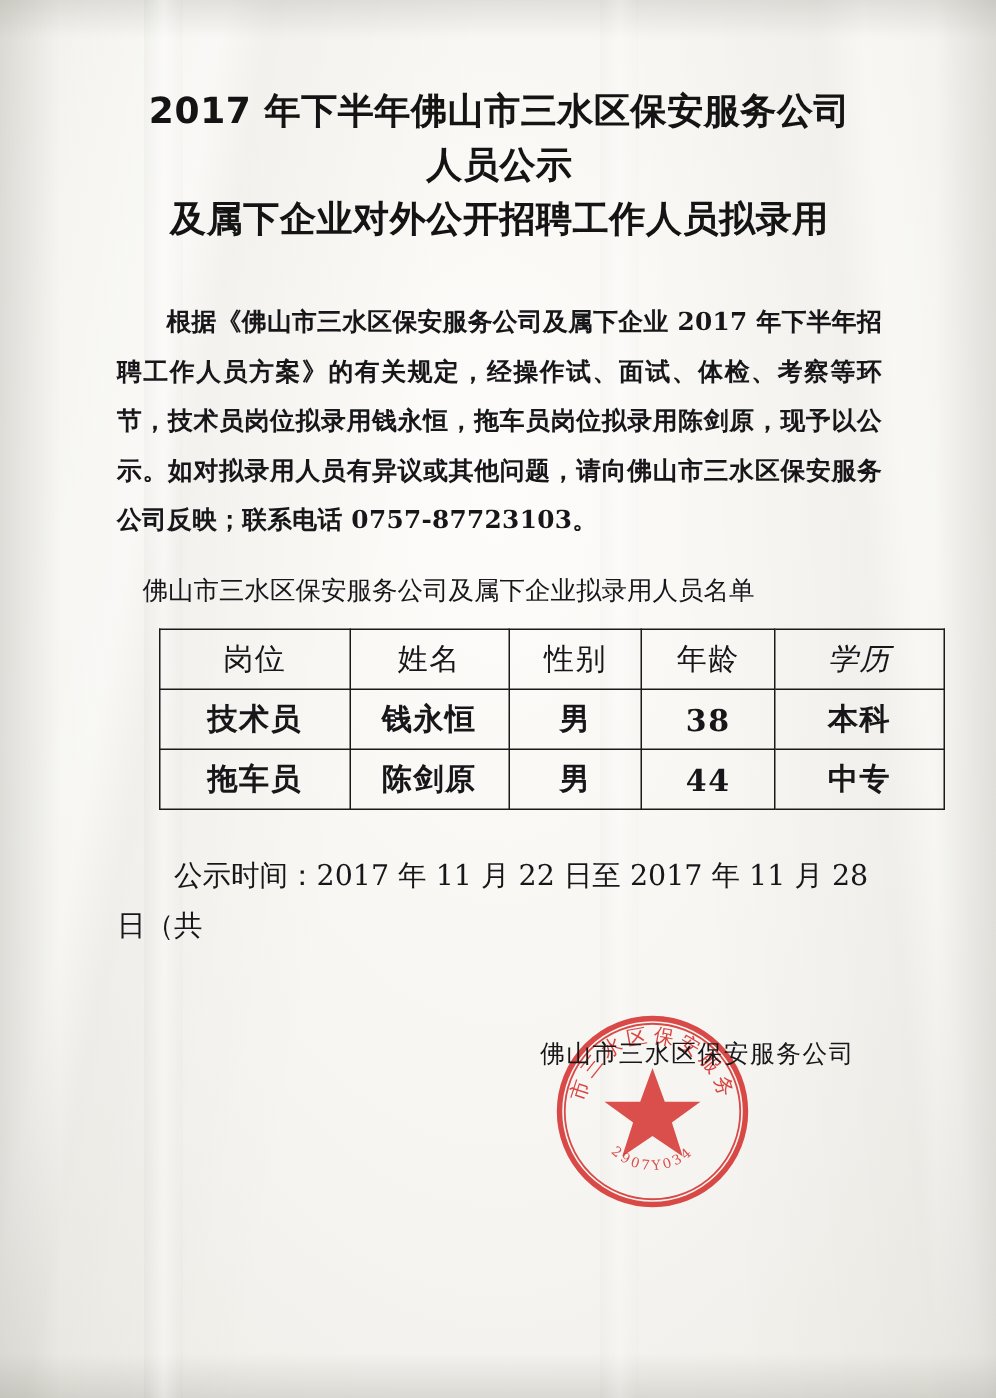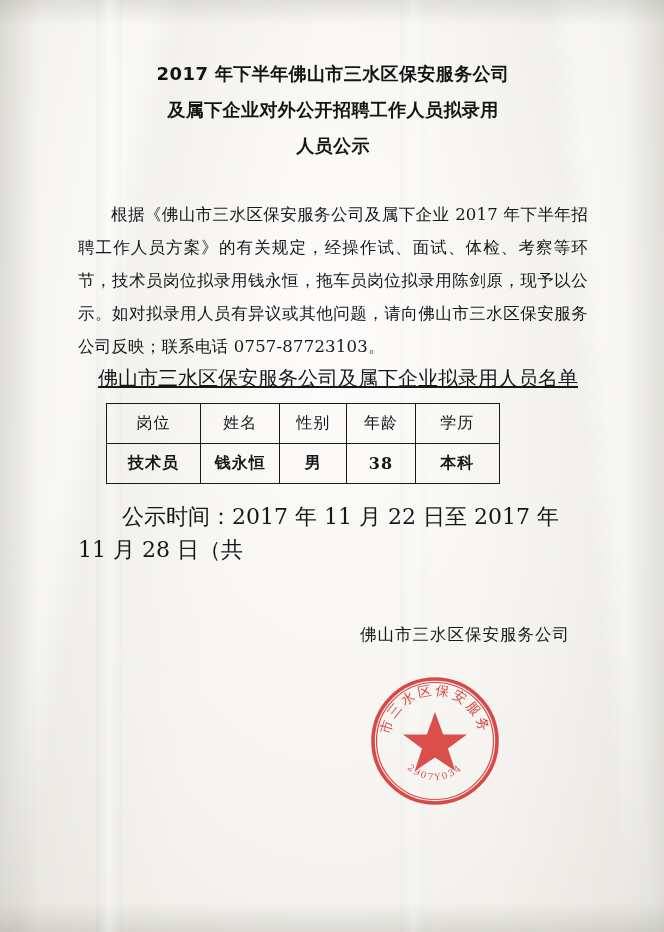--- a/index.html
+++ b/index.html
@@ -50,71 +50,71 @@
     position: absolute;
     left: 78px;
     top: 56px;
     width: 510px;
   }
 
   .title {
     text-align: center;
     font-family: "DejaVu Sans", "Liberation Sans", sans-serif;
     font-weight: bold;
-    font-size: 18px;
+    font-size: 24px;
     line-height: 36px;
     color: #141414;
     letter-spacing: 0.4px;
   }
   .title .line { display: block; white-space: nowrap; }
 
   .body-text {
     margin-top: 34px;
     font-size: 16.5px;
     line-height: 33px;
     color: #17171a;
     text-align: justify;
     text-justify: inter-character;
     letter-spacing: 0.2px;
   }
-  .body-text .indent { text-indent: 2em; display: block; }
+  .body-text .indent { text-indent: 2em; display: block; font-weight: bold; }
 
   .list-caption {
-    font-size: 20px;
+    margin-top: 16px;
+    font-size: 17px;
     line-height: 30px;
     color: #17171a;
     text-indent: 1em;
-    text-decoration: underline;
   }
 
   table.roster {
     margin-top: 10px;
     margin-left: 28px;
-    width: 394px;
+    width: 524px;
     border-collapse: collapse;
-    font-size: 16px;
+    font-size: 20px;
     color: #17171a;
   }
   table.roster td, table.roster th {
     border: 1px solid #1a1a1a;
     text-align: center;
     height: 37px;
     font-weight: bold;
     letter-spacing: 1px;
   }
   table.roster th { font-weight: normal; }
   .col-post { width: 110px; }
   .col-name { width: 92px; }
   .col-sex { width: 76px; }
   .col-age { width: 76px; }
-  .col-edu { width: 98px; }
+  .col-edu { width: 98px; font-style: italic; }
 
   .notice-period {
-    margin-top: 16px;
-    font-size: 22px;
+    margin-top: 28px;
+    font-size: 19px;
     line-height: 33px;
     color: #17171a;
     text-indent: 2em;
   }
   .notice-period .cont { text-indent: 0; display: block; }
 
   .signature {
     margin-top: 52px;
     text-align: right;
     padding-right: 18px;
@@ -151,22 +151,22 @@
   <div class="edge-shade left"></div>
   <div class="edge-shade right"></div>
   <div class="edge-shade bottom"></div>
   <div class="crease c1"></div>
   <div class="crease c2"></div>
 
   <div class="content">
 
     <div class="title">
       <span class="line">2017 年下半年佛山市三水区保安服务公司</span>
+      <span class="line">人员公示</span>
       <span class="line">及属下企业对外公开招聘工作人员拟录用</span>
-      <span class="line">人员公示</span>
     </div>
 
     <div class="body-text">
       <span class="indent">根据《佛山市三水区保安服务公司及属下企业 2017 年下半年招聘工作人员方案》的有关规定，经操作试、面试、体检、考察等环节，技术员岗位拟录用钱永恒，拖车员岗位拟录用陈剑原，现予以公示。如对拟录用人员有异议或其他问题，请向佛山市三水区保安服务公司反映；联系电话 0757-87723103。</span>
     </div>
 
     <div class="list-caption">佛山市三水区保安服务公司及属下企业拟录用人员名单</div>
 
     <table class="roster">
       <thead>
@@ -179,20 +179,27 @@
         </tr>
       </thead>
       <tbody>
         <tr>
           <td>技术员</td>
           <td>钱永恒</td>
           <td>男</td>
           <td>38</td>
           <td>本科</td>
         </tr>
+        <tr>
+          <td>拖车员</td>
+          <td>陈剑原</td>
+          <td>男</td>
+          <td>44</td>
+          <td>中专</td>
+        </tr>
       </tbody>
     </table>
 
     <div class="notice-period">
       <span>公示时间：2017 年 11 月 22 日至 2017 年 11 月 28 日（共</span>
     </div>
 
     <div class="signature">
       <span class="sig-line">佛山市三水区保安服务公司</span>
     </div>

